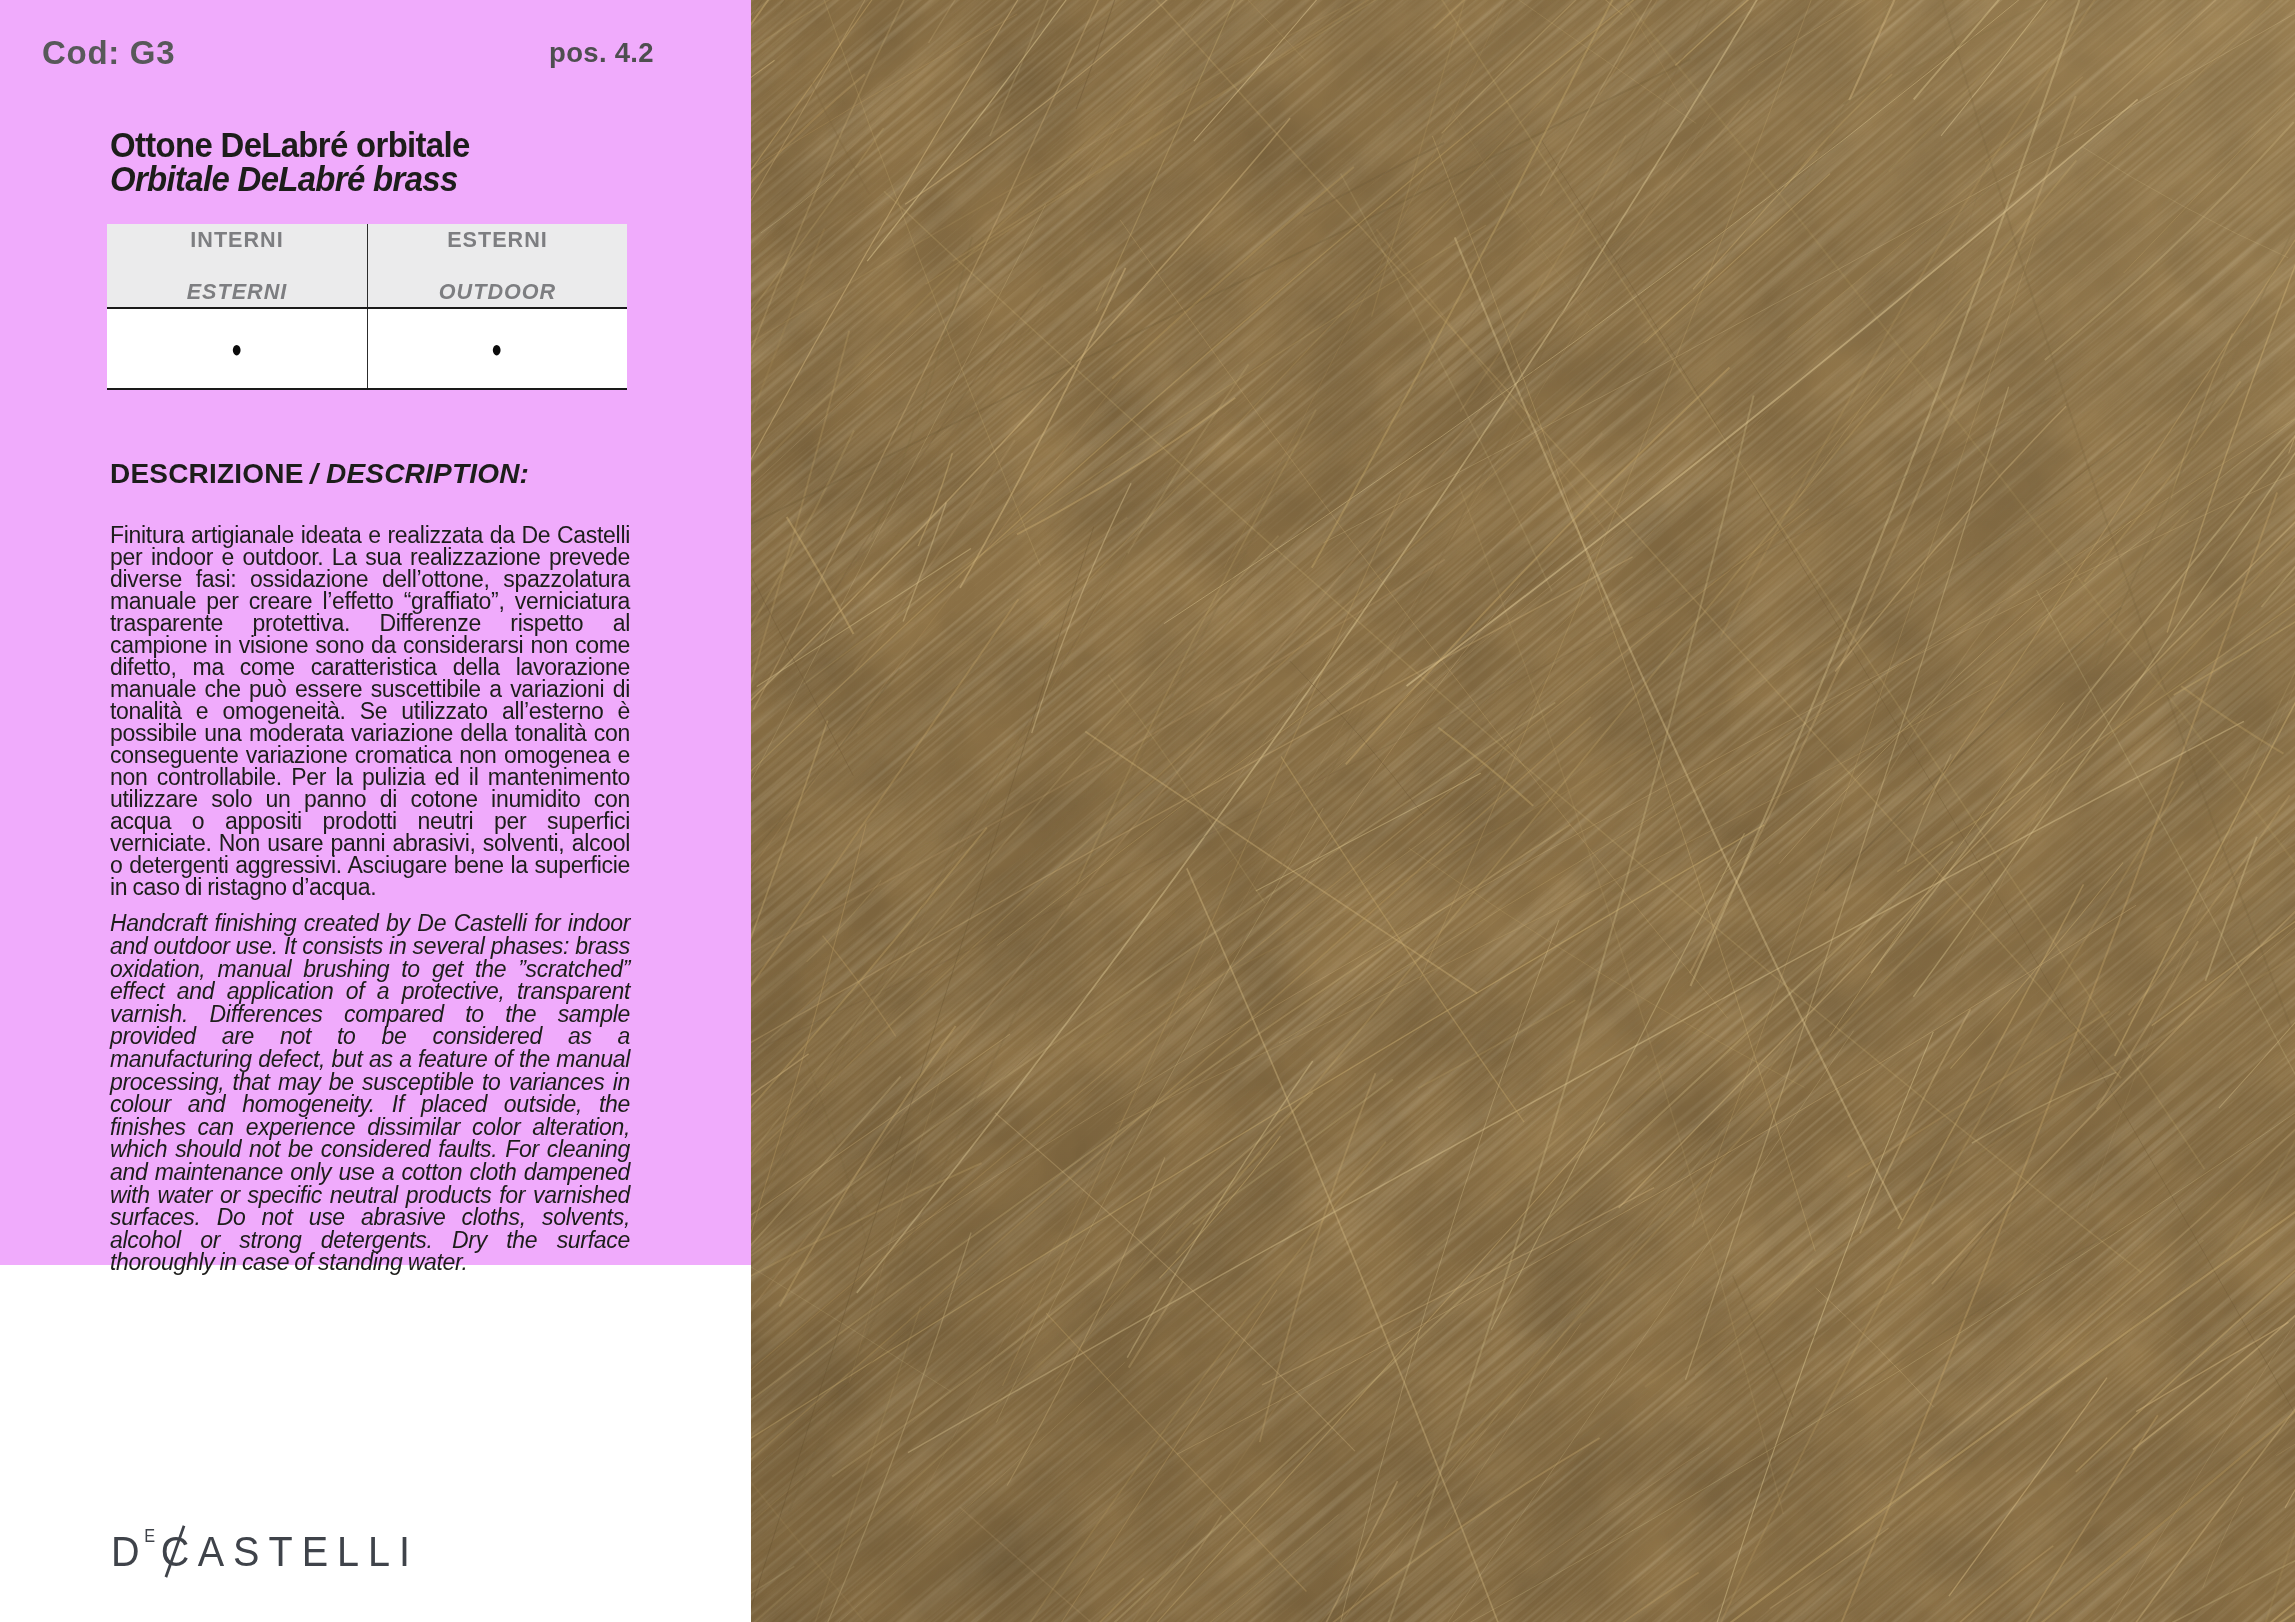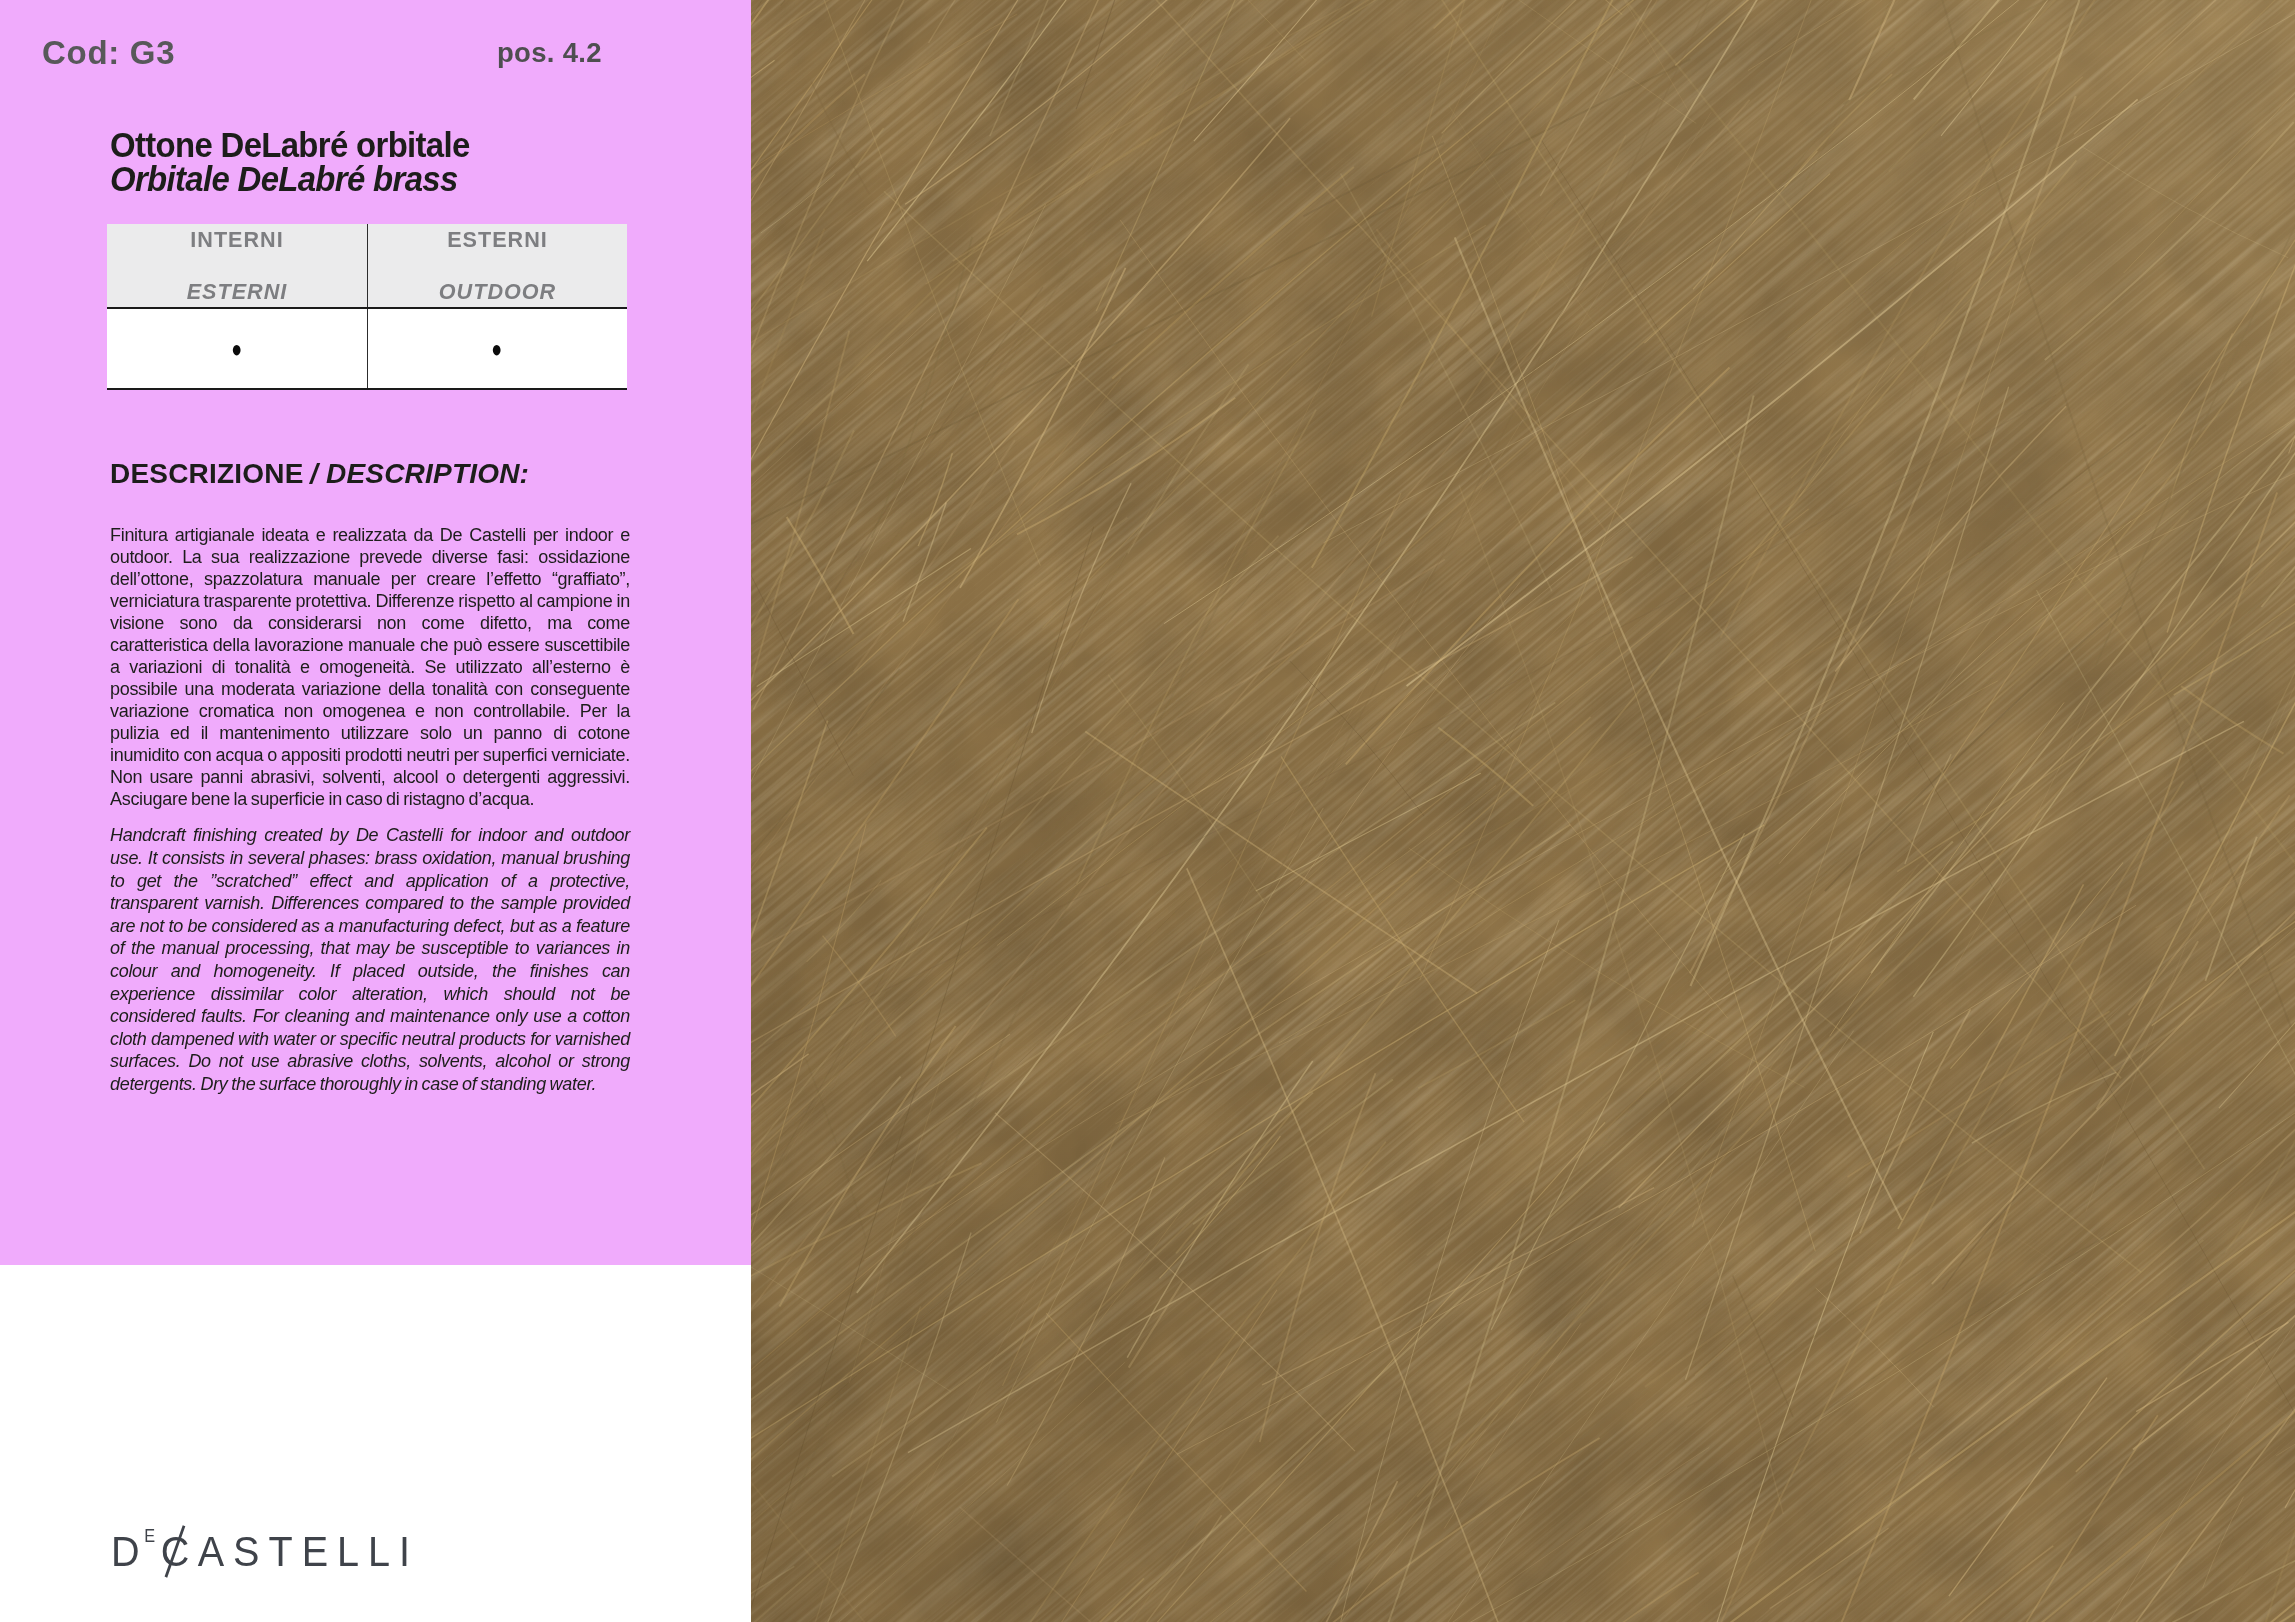--- a/index.html
+++ b/index.html
@@ -11,21 +11,21 @@
   .page{position:relative;width:2295px;height:1623px;background:#ffffff;}
 
   
   .info-panel{position:absolute;left:0;top:0;width:751px;height:1265px;background:#f0abfc;}
 
   .code{
     position:absolute;left:42px;top:34px;
     font-size:33px;font-weight:bold;color:#58585a;letter-spacing:0.7px;
   }
   .pos{
-    position:absolute;left:497px;top:37px;width:209px;text-align:left;
+    position:absolute;left:497px;top:37px;width:209px;text-align:center;
     font-size:27.5px;font-weight:bold;color:#4e4e50;letter-spacing:0.3px;
   }
 
   .titles{
     position:absolute;left:110px;top:128px;width:576px;
     transform:scaleX(0.94);transform-origin:left top;
     color:#1d1d1b;line-height:34px;font-size:35px;font-weight:bold;letter-spacing:-0.7px;
   }
   .titles .t-en{font-style:italic;}
 
@@ -44,21 +44,21 @@
     font-size:22px;color:#0b0b0b;line-height:22px;
     transform:scale(0.82,1.1);
   }
 
   
   .desc{position:absolute;left:110px;top:458px;width:520px;color:#1d1d1b;}
   .desc-h{font-size:28px;font-weight:bold;letter-spacing:0.2px;}
   .desc-h .h-en{font-style:italic;margin-left:6.5px;}
   .desc p{
     margin:0;text-align:justify;
-    font-size:18px;letter-spacing:-0.3px;word-spacing:-1px;
+    font-size:23px;letter-spacing:-0.3px;word-spacing:-1px;
   }
   .body-it{margin-top:34px !important;line-height:22px;hyphens:auto;}
   .body-en{margin-top:14.4px !important;line-height:22.6px;font-style:italic;hyphens:auto;}
 
   
   .logo{
     position:absolute;left:111px;top:1530px;height:52px;
     color:#3f434a;font-size:43px;line-height:43px;white-space:nowrap;
     transform:scale(0.92,1);transform-origin:left top;
   }

